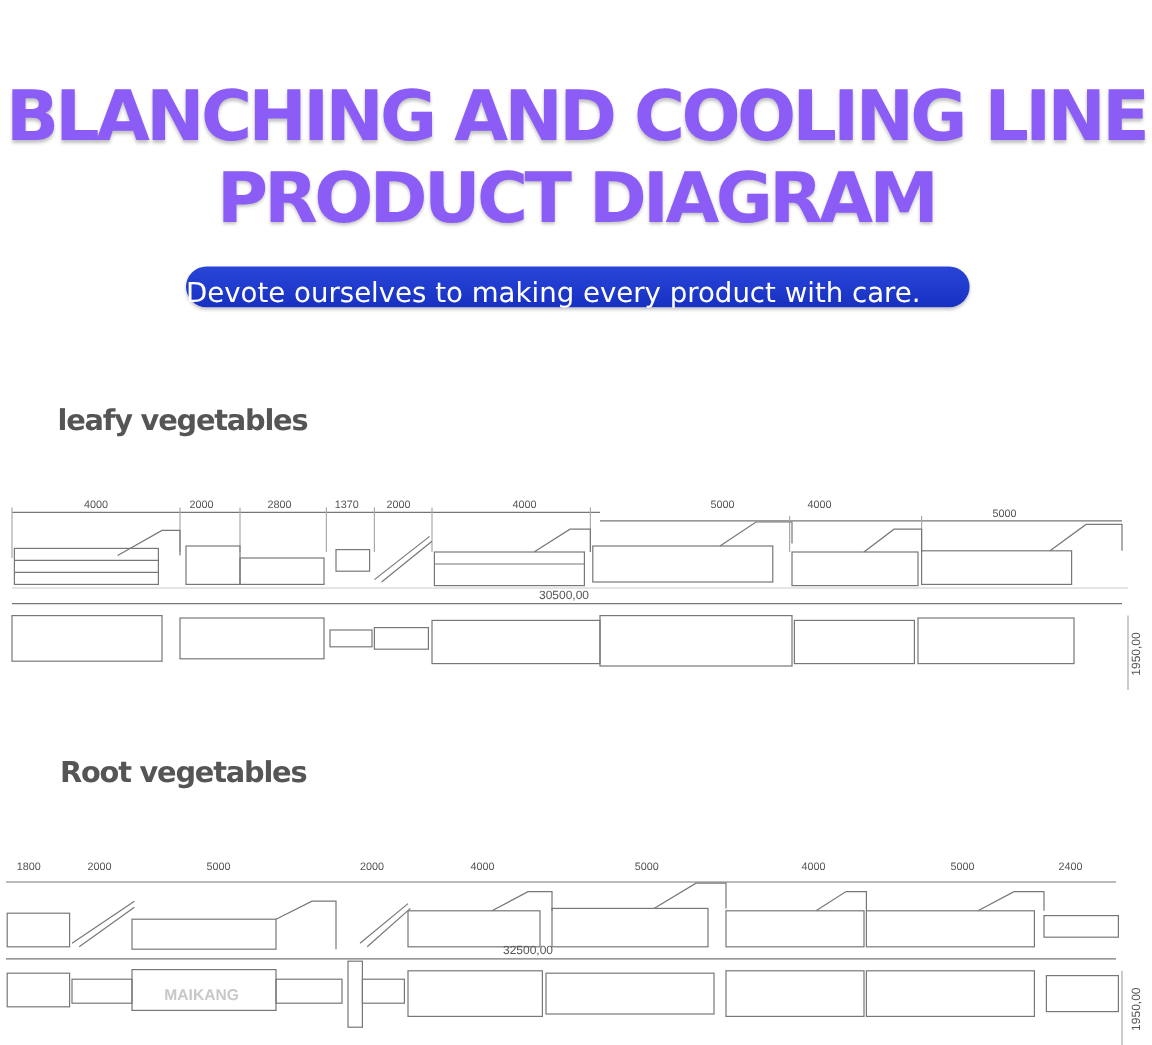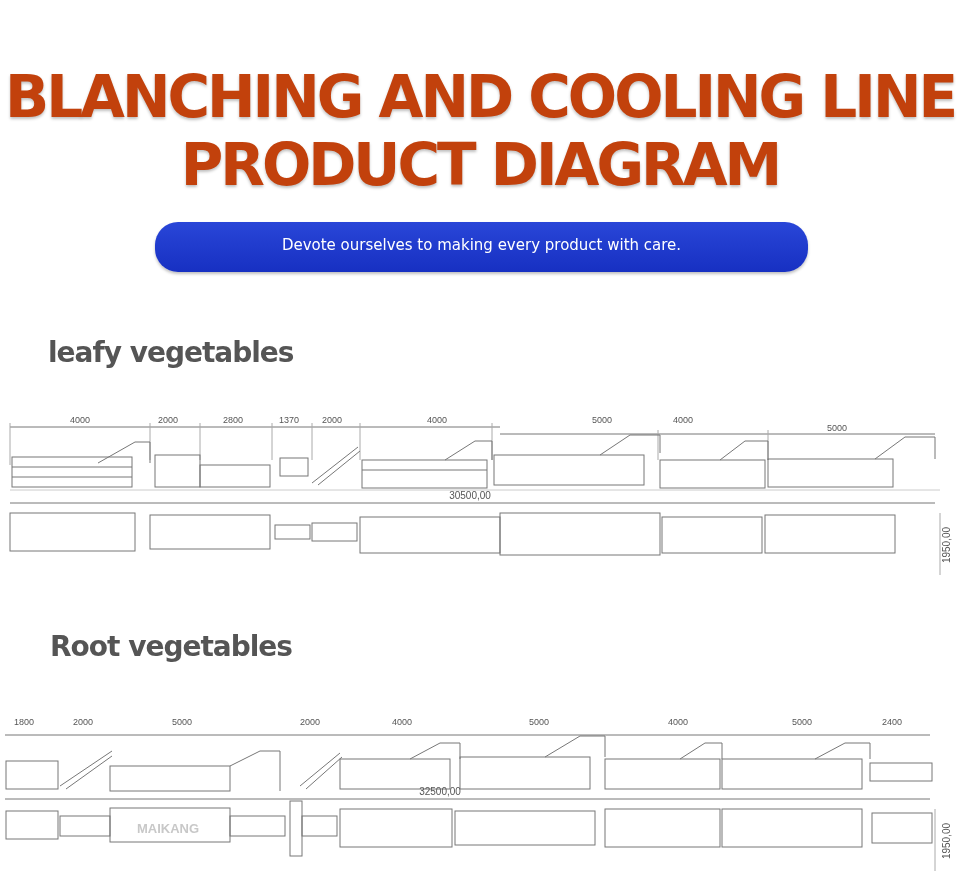--- a/index.html
+++ b/index.html
@@ -1,21 +1,21 @@
 <!DOCTYPE html>
 <html><head>
 <meta charset="utf-8">
 <style>
   html,body{margin:0;padding:0;background:#fff;}
   body{width:960px;height:871px;position:relative;overflow:hidden;font-family:"DejaVu Sans",sans-serif;}
-  .title{position:absolute;left:0;width:960px;text-align:center;font-family:"DejaVu Sans",sans-serif;font-weight:bold;color:#c2410c;letter-spacing:-3px;text-shadow:0 2px 3px rgba(0,0,0,.25);}
+  .title{position:absolute;left:0;width:960px;text-align:center;font-family:"DejaVu Sans",sans-serif;font-weight:bold;color:#8b5cf6;letter-spacing:-3px;text-shadow:0 2px 3px rgba(0,0,0,.25);}
   .t1{top:62px;font-size:58px;line-height:70px;}
   .t2{top:130px;font-size:58px;line-height:70px;}
-  .pill{position:absolute;left:155px;top:222px;width:653px;height:50px;border-radius:23px;background:linear-gradient(#2946d8,#1730c2);box-shadow:0 2px 3px rgba(0,0,0,.25);color:#fff;font-family:"DejaVu Sans",sans-serif;font-size:15px;line-height:46px;text-align:center;}
-  .section-label{position:absolute;font-family:"DejaVu Sans",sans-serif;font-weight:bold;color:#555;font-size:28px;letter-spacing:-1px;}
+  .pill{position:absolute;left:155px;top:222px;width:653px;height:34px;border-radius:23px;background:linear-gradient(#2946d8,#1730c2);box-shadow:0 2px 3px rgba(0,0,0,.25);color:#fff;font-family:"DejaVu Sans",sans-serif;font-size:23px;line-height:46px;}
+  .section-label{position:absolute;font-family:"DejaVu Sans",sans-serif;font-weight:bold;color:#555;font-size:24px;letter-spacing:-1px;}
   .diagram{position:absolute;left:0;width:842px;}
   svg text{font-family:"Liberation Sans",sans-serif;fill:#555;}
 </style>
 </head>
 <body>
 
 <div class="title t1">BLANCHING AND COOLING LINE</div>
 <div class="title t2">PRODUCT DIAGRAM</div>
 <div class="pill">Devote ourselves to making every product with care.</div>
 

